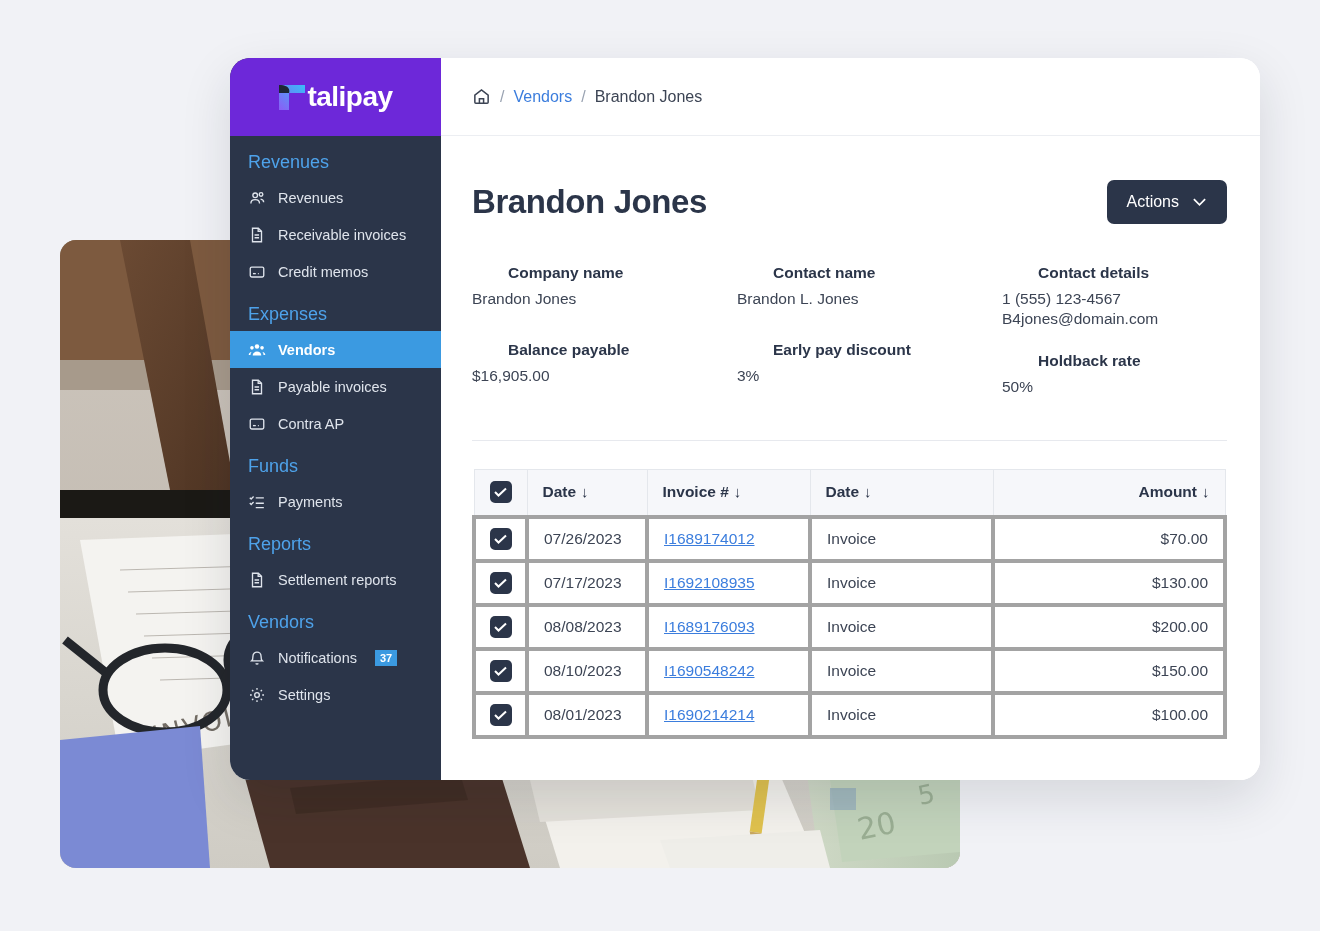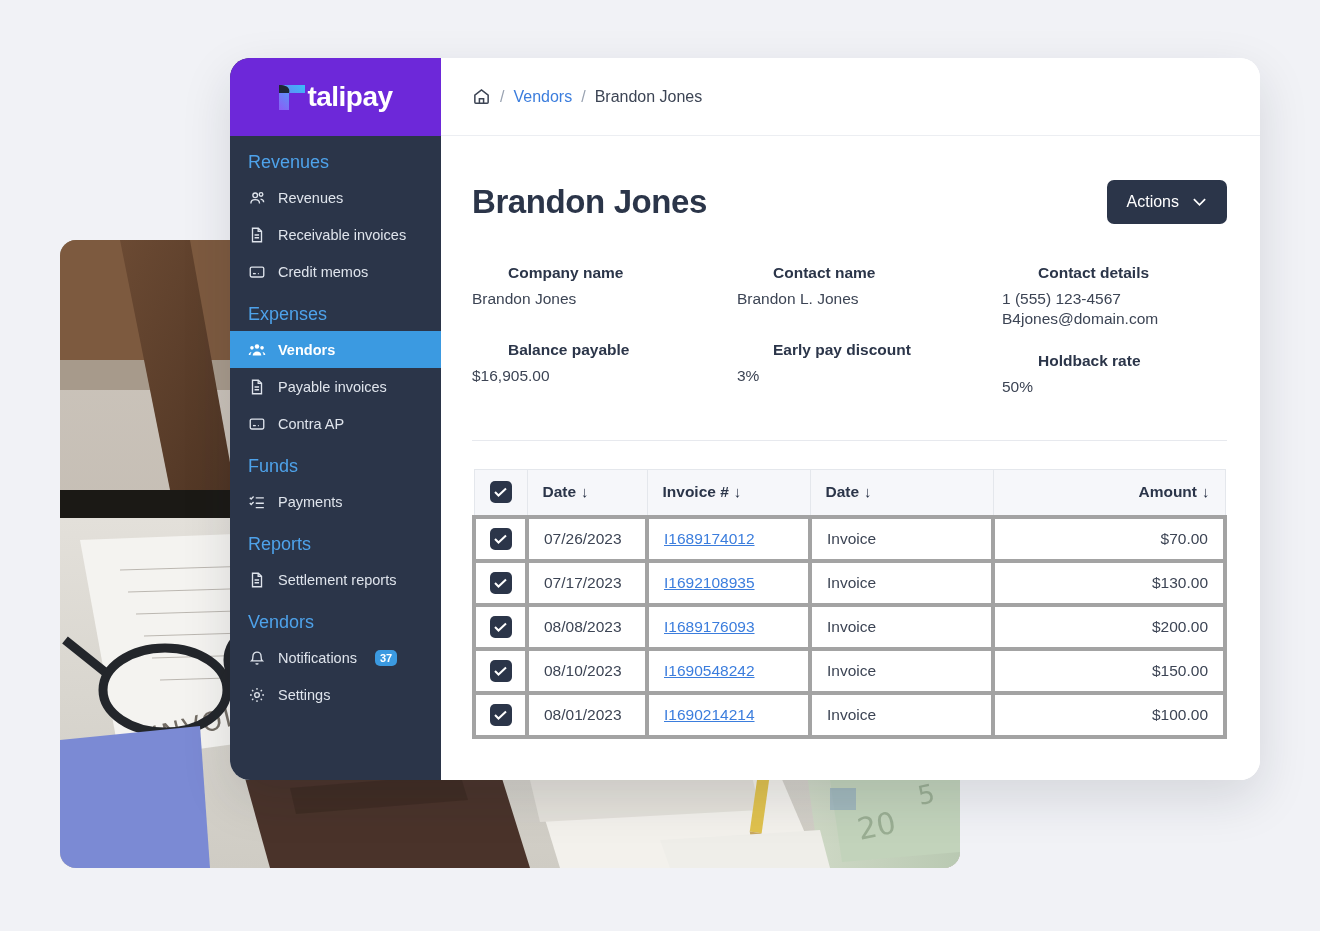--- a/index.html
+++ b/index.html
@@ -90,21 +90,21 @@
   .nav-item.active {
     background: #3b9ae1;
     color: #ffffff;
     font-weight: 700;
   }
   .badge {
     background: #3b9ae1;
     color: #fff;
     font-size: 11px;
     font-weight: 700;
-    border-radius: 5px;
+    border-radius: 0;
     padding: 1px 5px;
     margin-left: 6px;
     line-height: 14px;
   }
 
   
   .main { flex: 1; background: #fff; display: flex; flex-direction: column; min-width: 0; }
 
   .breadcrumb {
     height: 78px;

